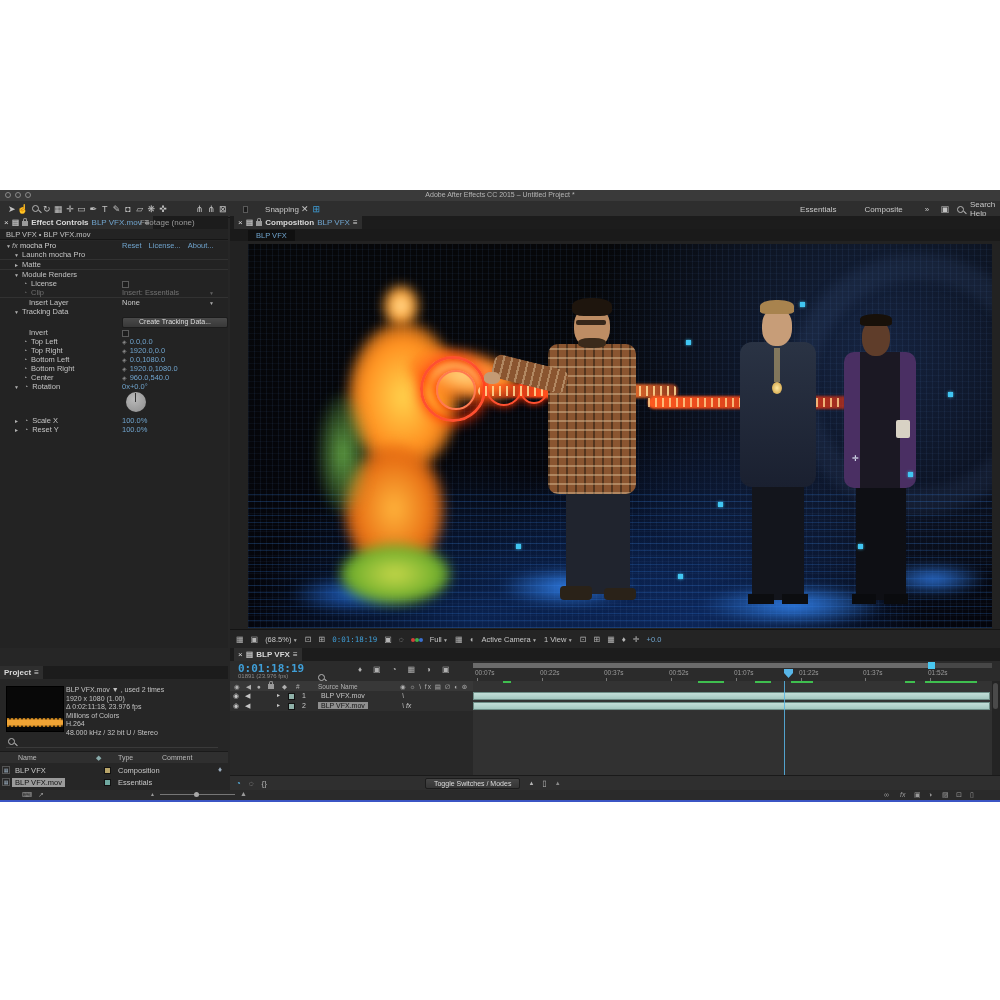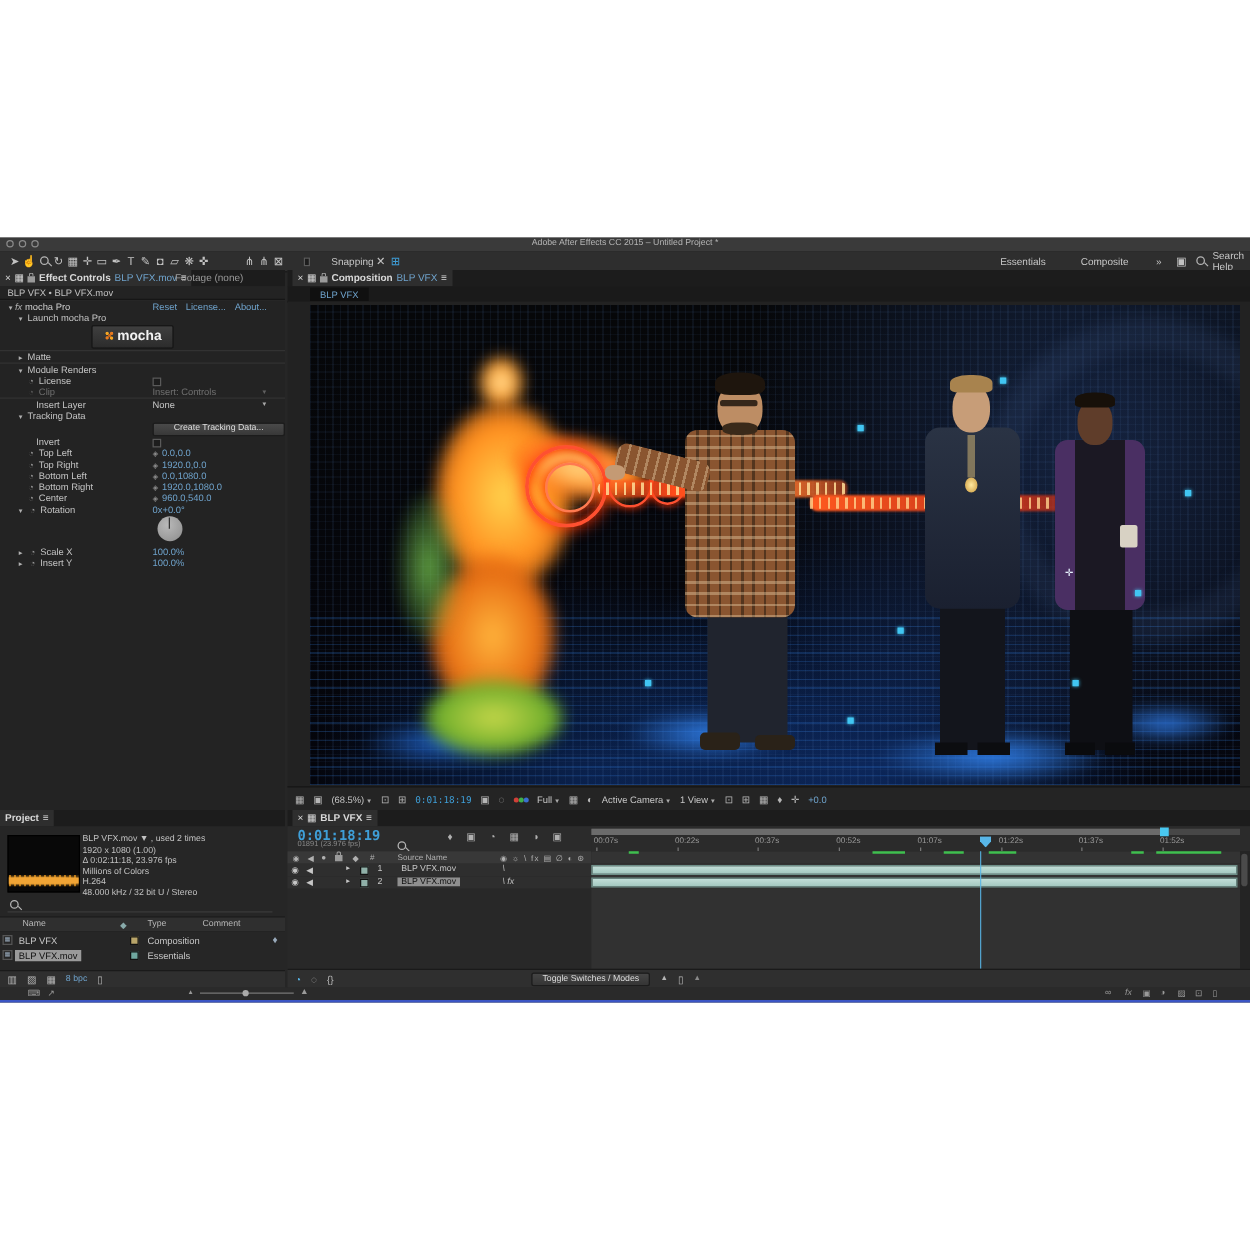--- a/index.html
+++ b/index.html
@@ -189,40 +189,37 @@
         <span class="tw">▼</span><i style="color:#b0b0b0">fx</i>
         <b style="font-weight:normal;color:#d0d0d0"> <span>mocha Pro</span></b>
         <span class="linkbar">
           <span>Reset</span><span>License...</span><span>About...</span>
         </span>
       </div>
       <div class="erow i1">
         <span class="tw">▼</span>
         <span>Launch mocha Pro</span>
       </div>
-      <div class="erow" style="height:21px">
-        <div class="mocha-btn"><span class="mocha-logo"></span><span>mocha</span></div>
-      </div>
       <div class="erow i1 sep">
         <span class="tw">►</span>
         <span>Matte</span>
       </div>
       <div class="erow i1 sep">
         <span class="tw">▼</span>
         <span>Module Renders</span>
       </div>
       <div class="erow i2">
         <span class="sw">◔</span>
         <span>License</span>
         <span class="val"><span class="chk"></span></span>
       </div>
       <div class="erow i2">
         <span class="sw dim">◔</span>
         <span class="dim">Clip</span>
-        <span class="dropv dim">Insert: Controls</span>
+        <span class="dropv dim">Insert: Essentials</span>
       </div>
       <div class="erow i2 sep">
         <span class="sw"></span><span>Insert Layer</span>
         <span class="dropv">None</span>
       </div>
       <div class="erow i1">
         <span class="tw">▼</span>
         <span>Tracking Data</span>
       </div>
       <div class="erow" style="height:12px">
@@ -268,21 +265,21 @@
       </div>
       <div class="erow i1">
         <span class="tw">►</span>
         <span class="sw">◔</span>
         <span>Scale X</span>
         <span class="val ptv">100.0%</span>
       </div>
       <div class="erow i1">
         <span class="tw">►</span>
         <span class="sw">◔</span>
-        <span>Insert Y</span>
+        <span>Reset Y</span>
         <span class="val ptv">100.0%</span>
       </div>
     </div>
   </div>
 
   <div class="panelbox" style="left:230px;top:26px;width:770px;height:432px">
     <div class="tabbar">
       <div class="tab-active" style="left:4px">
         <span>×</span>
         <span>▦</span>
@@ -391,21 +388,21 @@
       <span class="ddl">1 View</span>
       <span class="cticon">⊡</span>
       <span class="cticon">⊞</span>
       <span class="cticon">▦</span>
       <span class="cticon">♦</span>
       <span class="cticon">✛</span>
       <span class="blue">+0.0</span>
     </div>
   </div>
 
-  <div class="panelbox" style="left:0;top:458px;width:228px;height:142px">
+  <div class="panelbox" style="left:0;top:476px;width:228px;height:142px">
     <div class="tabbar">
       <div class="tab-active" style="left:0">
         <span style="font-weight:bold">Project</span>
         <span>≡</span>
       </div>
     </div>
     <div class="thumb">
         <div class="wave"></div>
       </div>
     <div class="proj-info">

